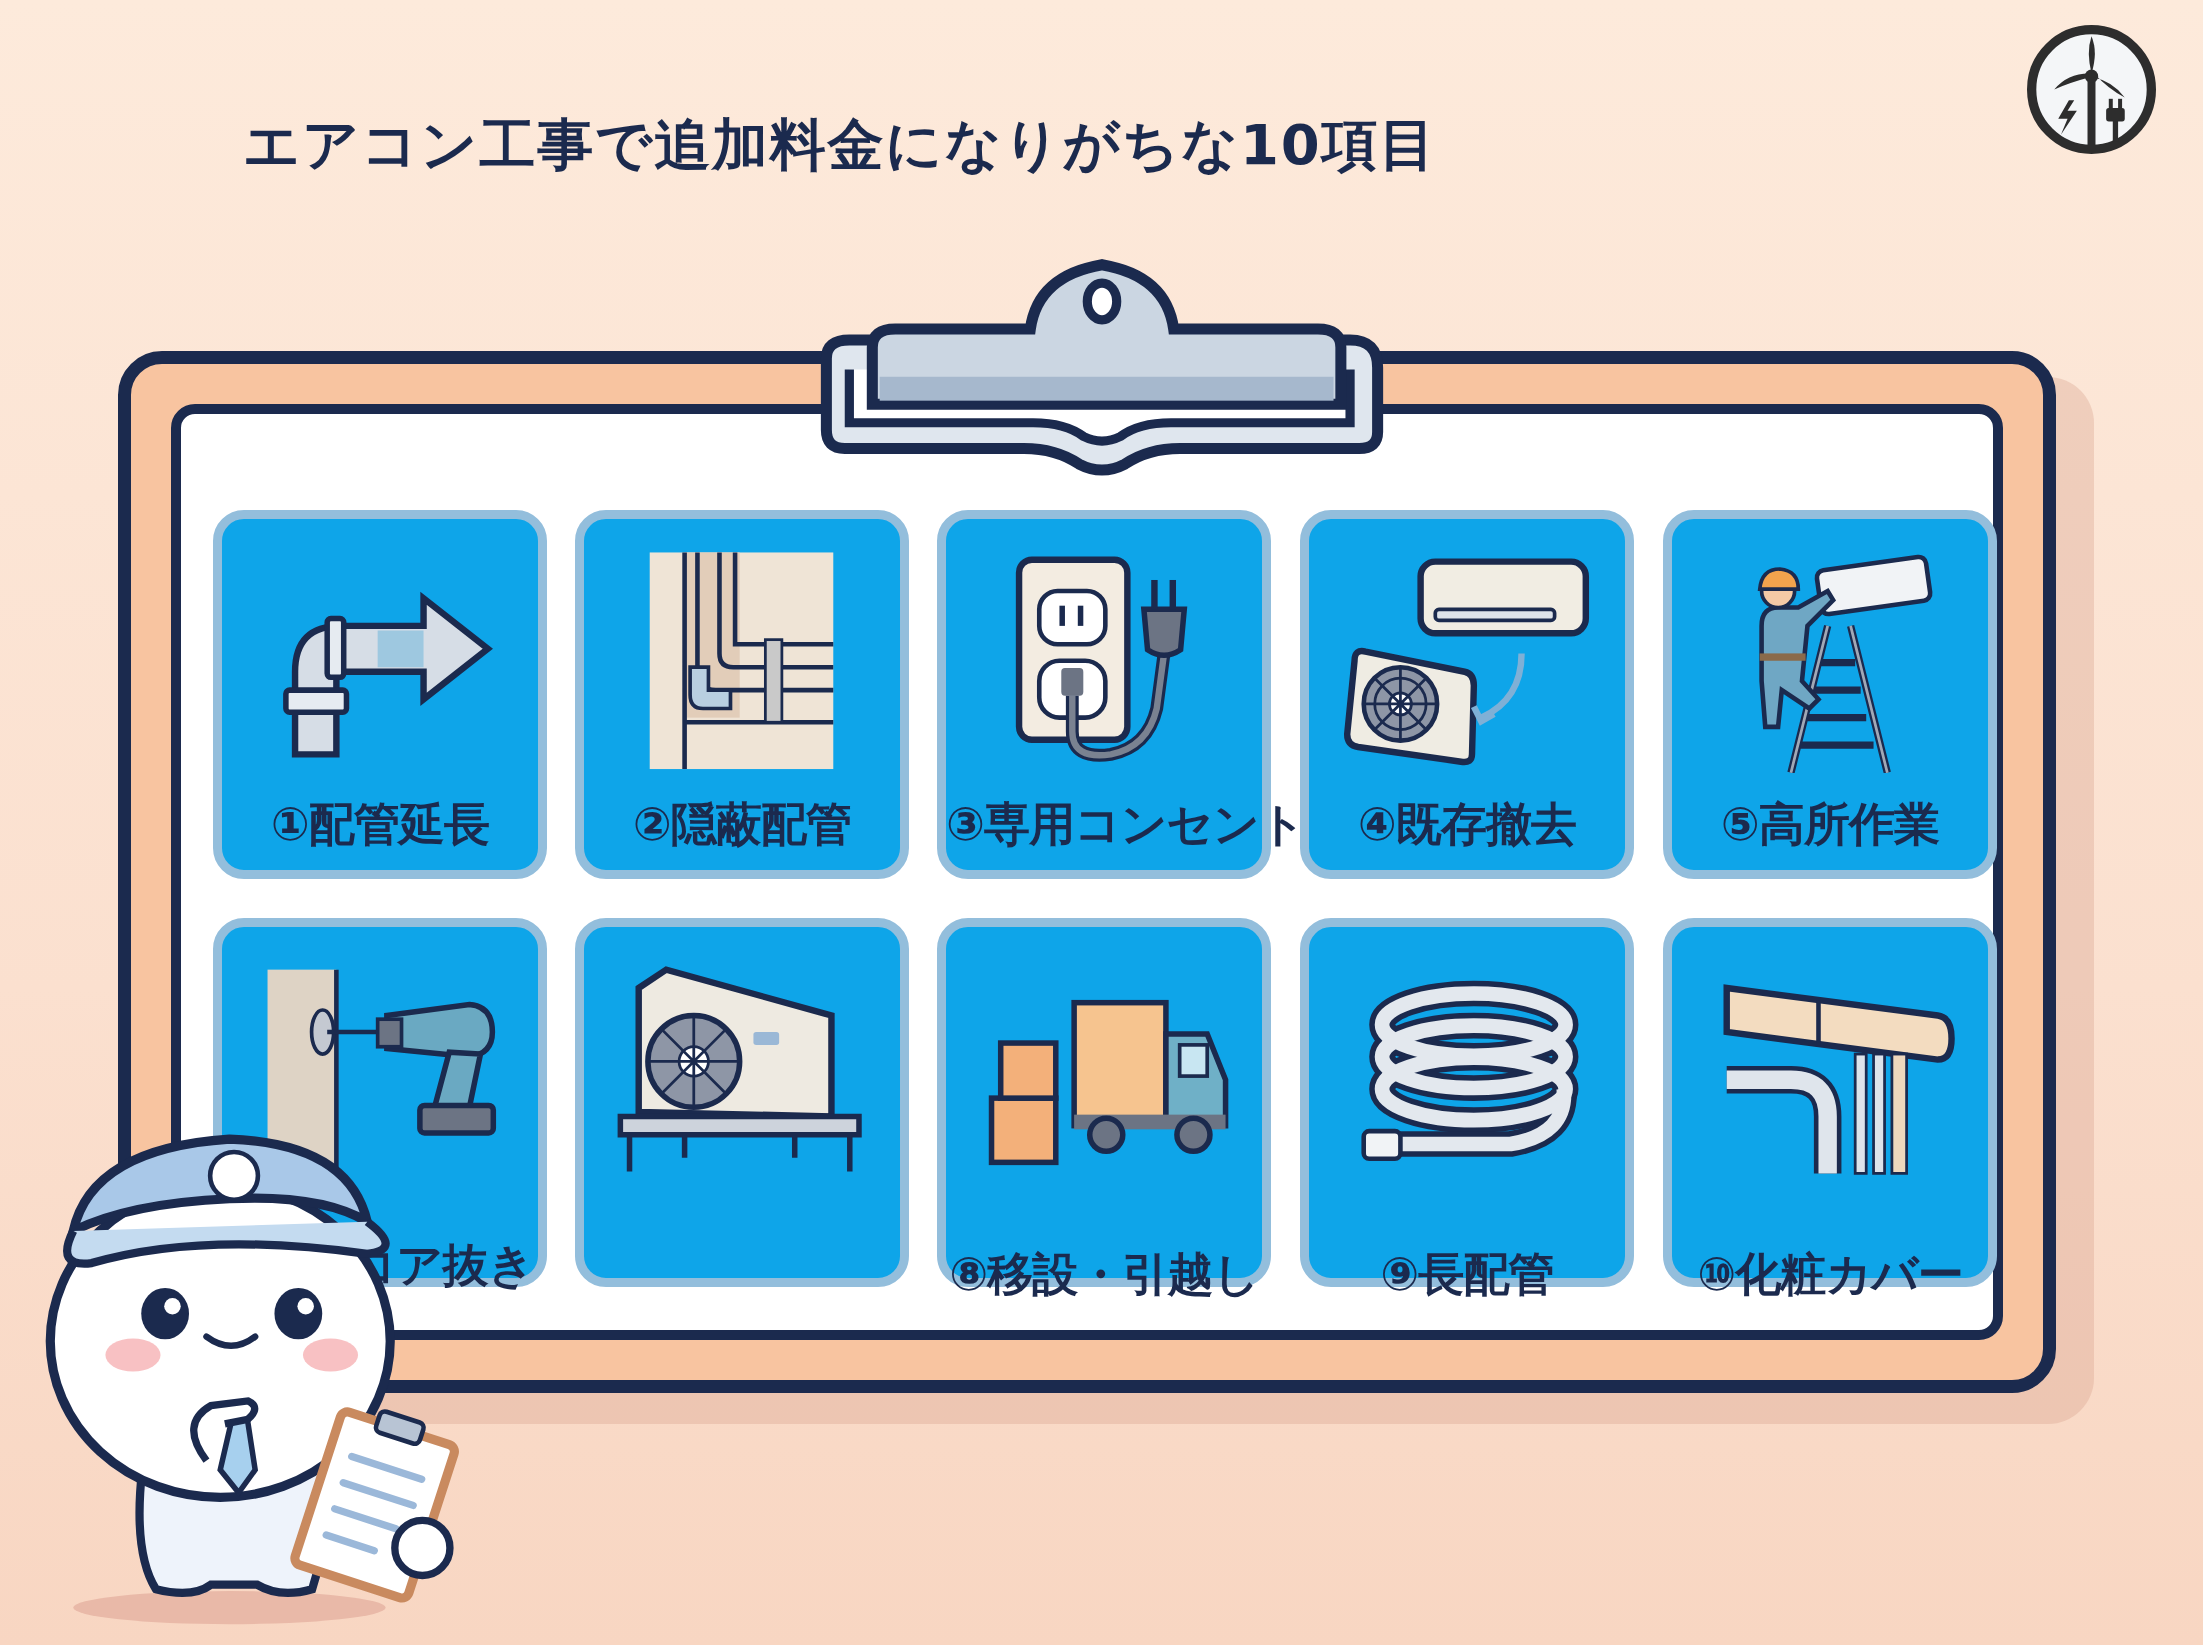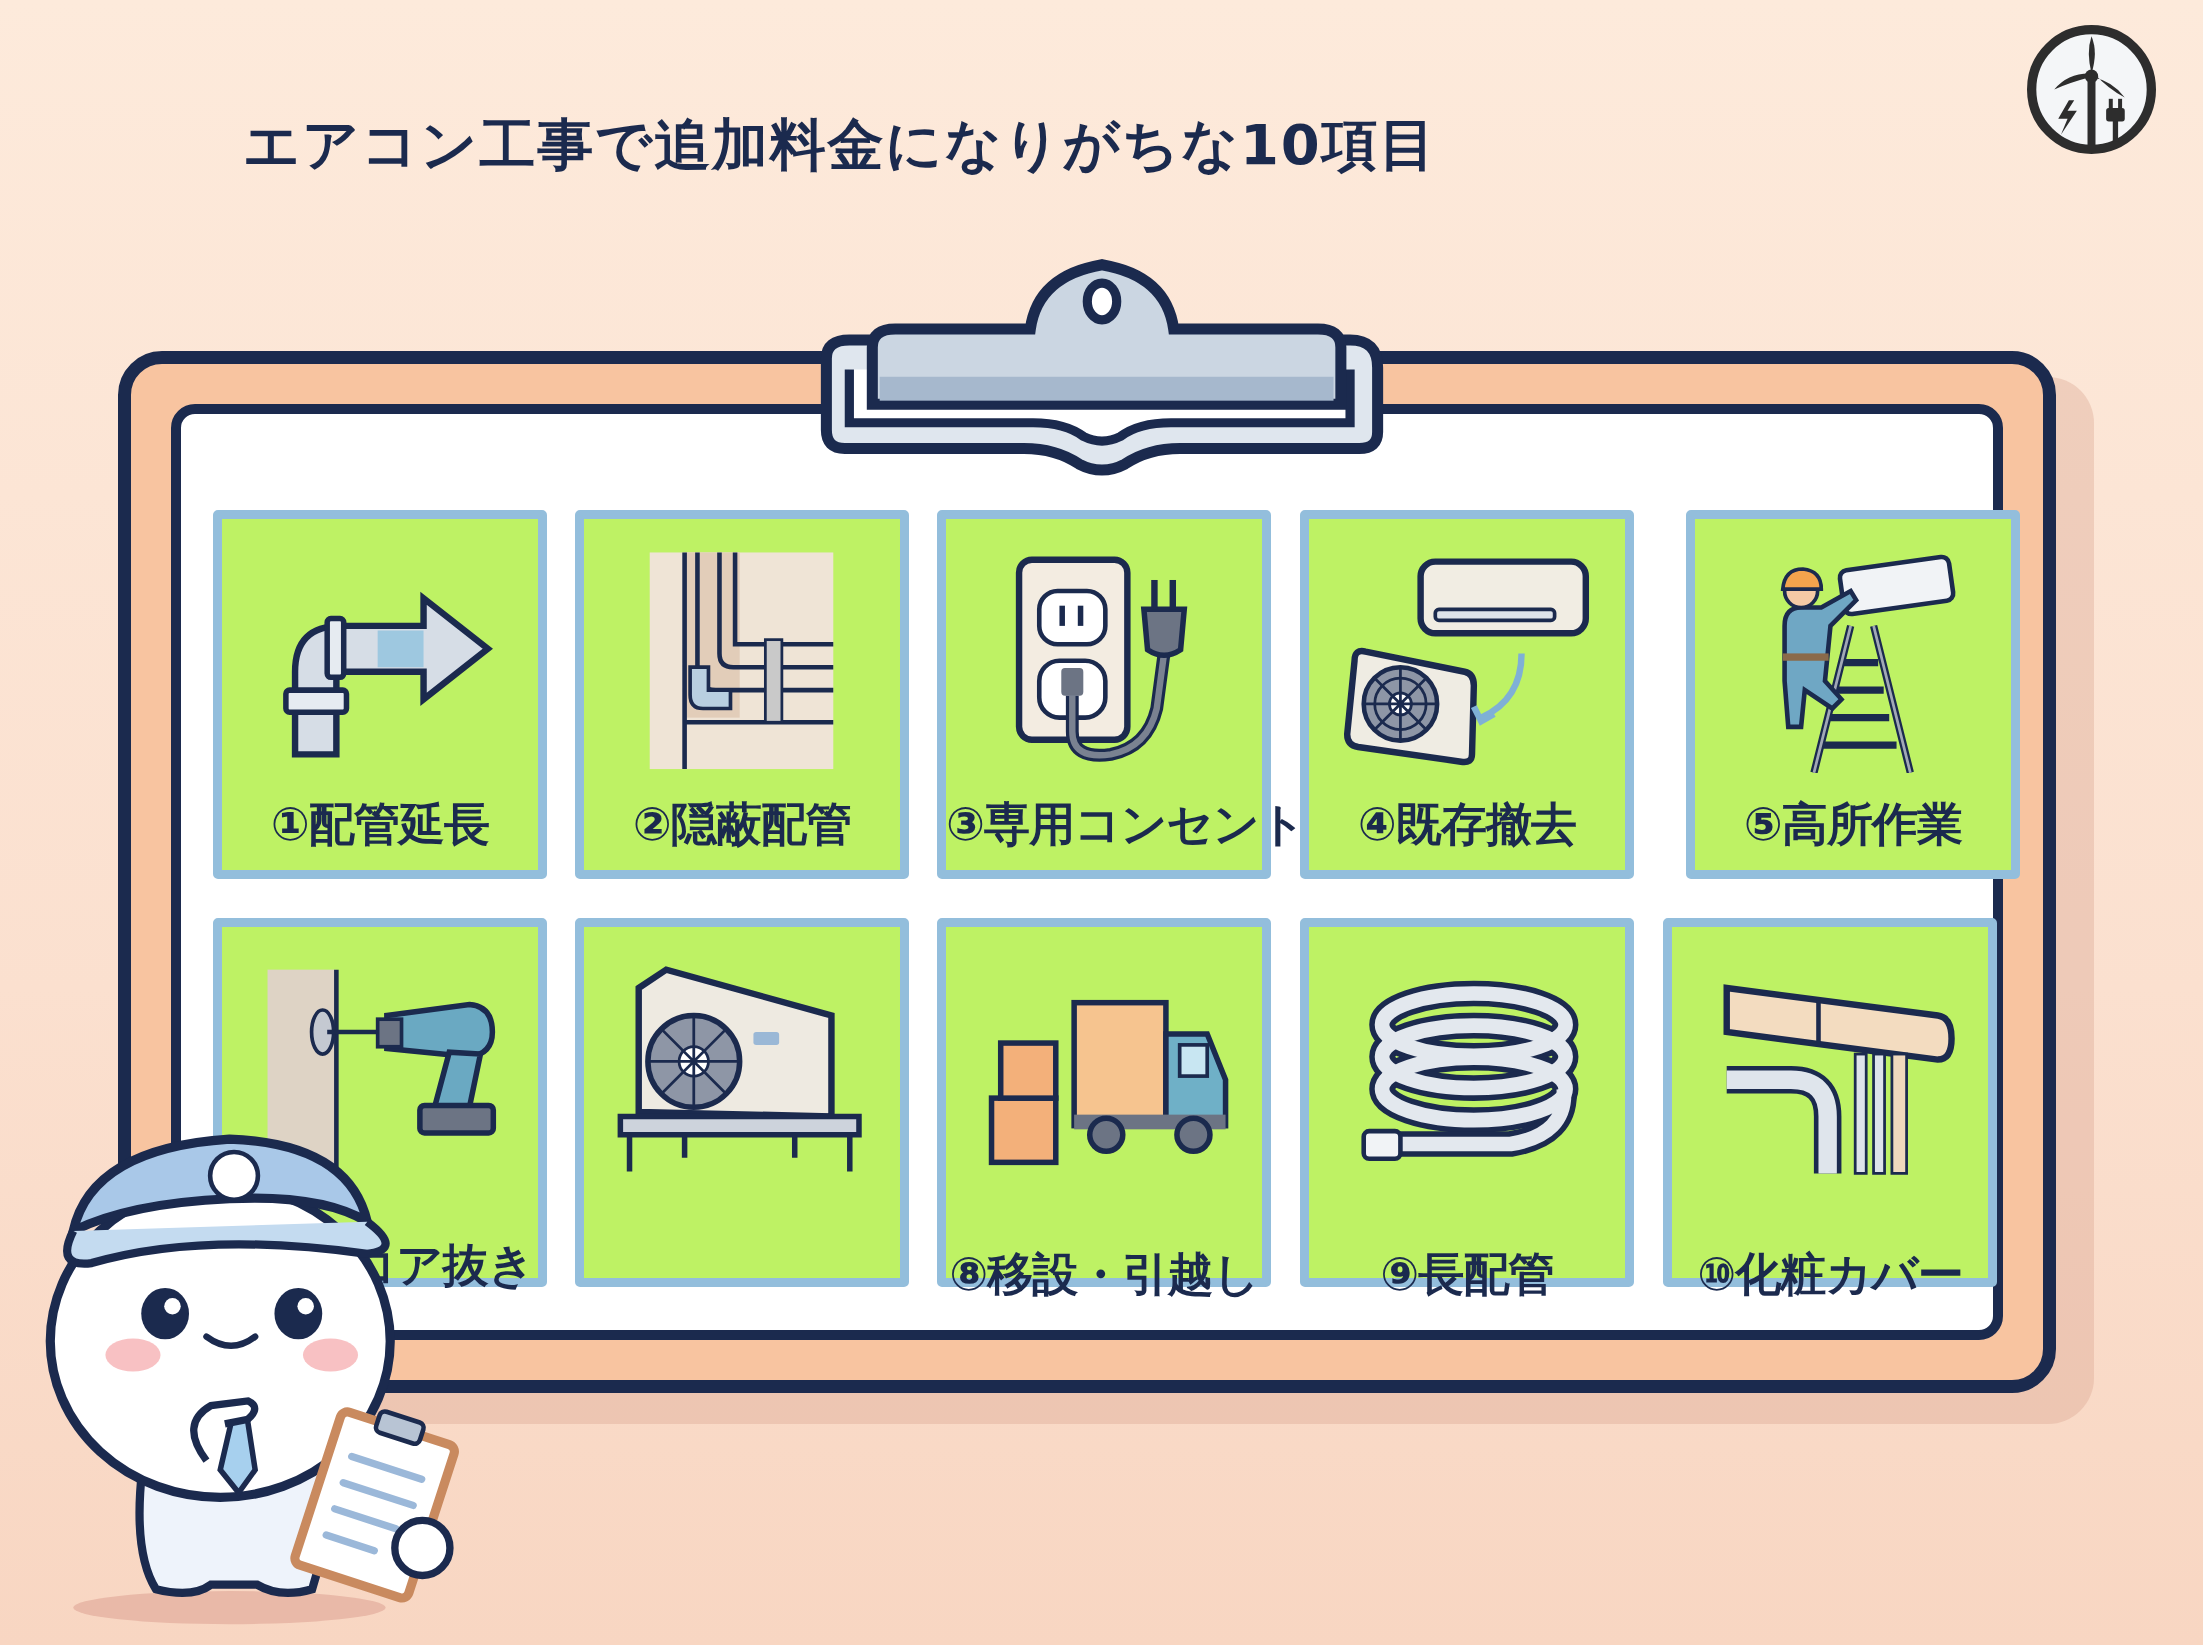--- a/index.html
+++ b/index.html
@@ -10,21 +10,21 @@
     letter-spacing:1.8px;color:#1b2a4e;white-space:nowrap;}
   .logo{position:absolute;left:2025px;top:23px;width:133px;height:133px;}
   .board-shadow{position:absolute;left:138px;top:377px;width:1956px;height:1047px;
     border-radius:46px;background:rgba(215,160,140,.35);}
   .board{position:absolute;left:118px;top:351px;width:1938px;height:1042px;
     border:13px solid #1b2a4e;border-radius:44px;background:#f8c4a0;box-sizing:border-box;}
   .paper{position:absolute;left:40px;top:40px;right:40px;bottom:40px;background:#fff;
     border:10px solid #1b2a4e;border-radius:24px;box-sizing:border-box;}
   .clip{position:absolute;left:808px;top:248px;width:588px;height:230px;}
   .card{position:absolute;width:334px;height:369px;border:9.2px solid #93bedc;
-    border-radius:5px;background:#bef264;box-sizing:border-box;}
+    border-radius:31px;background:#0ea5e9;box-sizing:border-box;}
   .card .art{position:absolute;left:18.4px;top:24px;width:279px;height:230px;}
   .card .label{position:absolute;left:0;right:0;top:275px;text-align:center;
     font-size:46px;font-weight:bold;color:#1b2a4e;white-space:nowrap;letter-spacing:-0.9px;}
   .lbl2{position:absolute;font-size:46px;font-weight:bold;color:#1b2a4e;white-space:nowrap;
     letter-spacing:-0.9px;text-align:center;width:334px;top:1235px;}
   .mascot{position:absolute;left:18.4px;top:1038px;width:478px;height:588px;}
 </style>
 </head>
 <body>
 
@@ -103,21 +103,21 @@
     <circle cx="80" cy="175" r="40" fill="#8e96a6" stroke="#1b2a4e" stroke-width="5"></circle>
     <circle cx="80" cy="175" r="28" fill="none" stroke="#1b2a4e" stroke-width="3"></circle>
     <circle cx="80" cy="175" r="12" fill="#fff" stroke="#1b2a4e" stroke-width="3"></circle>
     <path d="M80 135 L80 215 M40 175 L120 175 M52 147 L108 203 M108 147 L52 203" stroke="#1b2a4e" stroke-width="3"></path>
     <path d="M212 120 Q212 170 168 190" fill="none" stroke="#7fb0d6" stroke-width="7"></path>
     <path d="M160 178 L168 194 L182 186" fill="none" stroke="#7fb0d6" stroke-width="7"></path>
   </svg>
   <div class="label">④既存撤去</div>
 </div>
 
-<div class="card" style="left:1663px;top:510px;margin-left:23px;">
+<div class="card" style="left:1663px;top:510px;">
   <svg class="art" viewBox="0 0 304 250">
     <rect x="140" y="22" width="120" height="48" rx="8" fill="#f1f3f6" stroke="#1b2a4e" stroke-width="5" transform="rotate(-8 200 46)"></rect>
     <path d="M150 90 L110 250 M175 90 L215 250 M118 220 L200 220 M126 190 L192 190 M133 160 L186 160 M140 130 L180 130" stroke="#1b2a4e" stroke-width="8"></path>
     <path d="M150 90 L110 250 M175 90 L215 250" stroke="#a1a8b6" stroke-width="3"></path>
     <path d="M78 90 Q78 70 96 70 L118 70 L150 52 L156 62 L128 90 L122 150 L140 170 L130 180 L100 160 L96 200 L82 200 L78 150Z" fill="#6fa7c4" stroke="#1b2a4e" stroke-width="5"></path>
     <circle cx="96" cy="52" r="18" fill="#f4c9a6" stroke="#1b2a4e" stroke-width="4"></circle>
     <path d="M76 50 Q78 28 98 28 Q118 30 118 50Z" fill="#f3a34d" stroke="#1b2a4e" stroke-width="4"></path>
     <rect x="76" y="120" width="50" height="8" fill="#8a6a4a"></rect>
   </svg>
   <div class="label">⑤高所作業</div>

